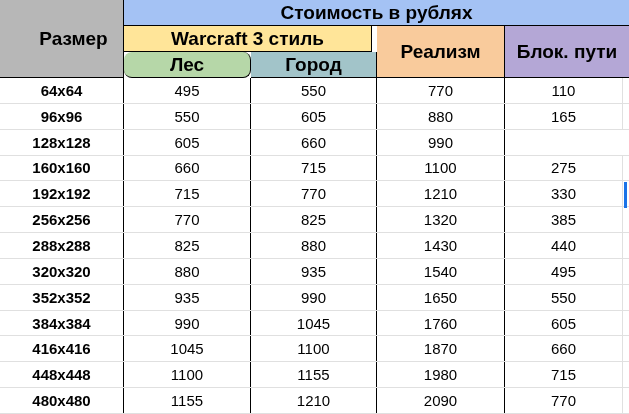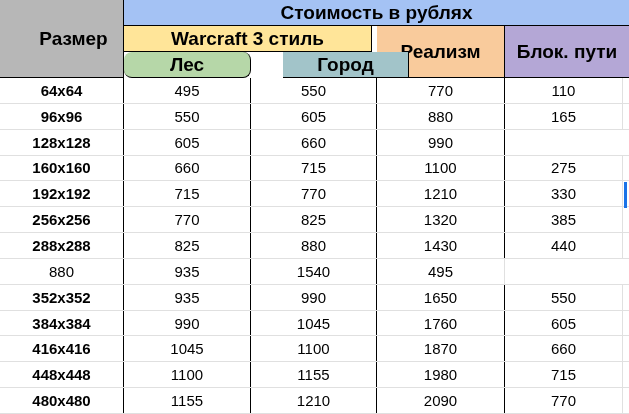--- a/index.html
+++ b/index.html
@@ -26,21 +26,21 @@
   }
   .hcell.br { border-right-width: 1px; }
   .hcell.bb { border-bottom-width: 1px; }
 
   .cell-a1     { left: 0;   top: 0;  width: 124px; height: 78px; background: var(--size-header); padding-left: 24px; }
   .cell-cost   { left: 124px; top: 0;  width: 505px; height: 26px; background: var(--cost-header); }
   .cell-wc     { left: 124px; top: 26px; width: 248px; height: 26px; background: var(--warcraft-header); }
   .cell-real   { left: 377px; top: 26px; width: 128px; height: 52px; background: var(--realism-header); }
   .cell-block  { left: 505px; top: 26px; width: 124px; height: 52px; background: var(--block-header); }
   .cell-forest { left: 124px; top: 52px; width: 127px; height: 26px; background: var(--forest-header); border-radius: 8px; }
-  .cell-city   { left: 251px; top: 52px; width: 126px; height: 26px; background: var(--city-header); margin-left: 32px; }
+  .cell-city   { left: 251px; top: 52px; width: 126px; height: 26px; background: var(--city-header); }
 
   .data-area {
     position: absolute;
     left: 0; top: 78px; right: 0; bottom: 0;
     display: grid;
     grid-template-rows: repeat(13, 1fr);
   }
   .row {
     display: grid;
     grid-template-columns: 124px 127px 126px 128px 118px 1fr;
@@ -152,20 +152,21 @@
       </div>
       <div class="row">
         <div class="cell size">288x288</div>
         <div class="cell val">825</div>
         <div class="cell val">880</div>
         <div class="cell val">1430</div>
         <div class="cell val light-r">440</div>
         <div class="cell filler"></div>
       </div>
       <div class="row">
+        <div class="cell size">320x320</div>
         <div class="cell val">880</div>
         <div class="cell val">935</div>
         <div class="cell val">1540</div>
         <div class="cell val light-r">495</div>
         <div class="cell filler"></div>
       </div>
       <div class="row">
         <div class="cell size">352x352</div>
         <div class="cell val">935</div>
         <div class="cell val">990</div>

